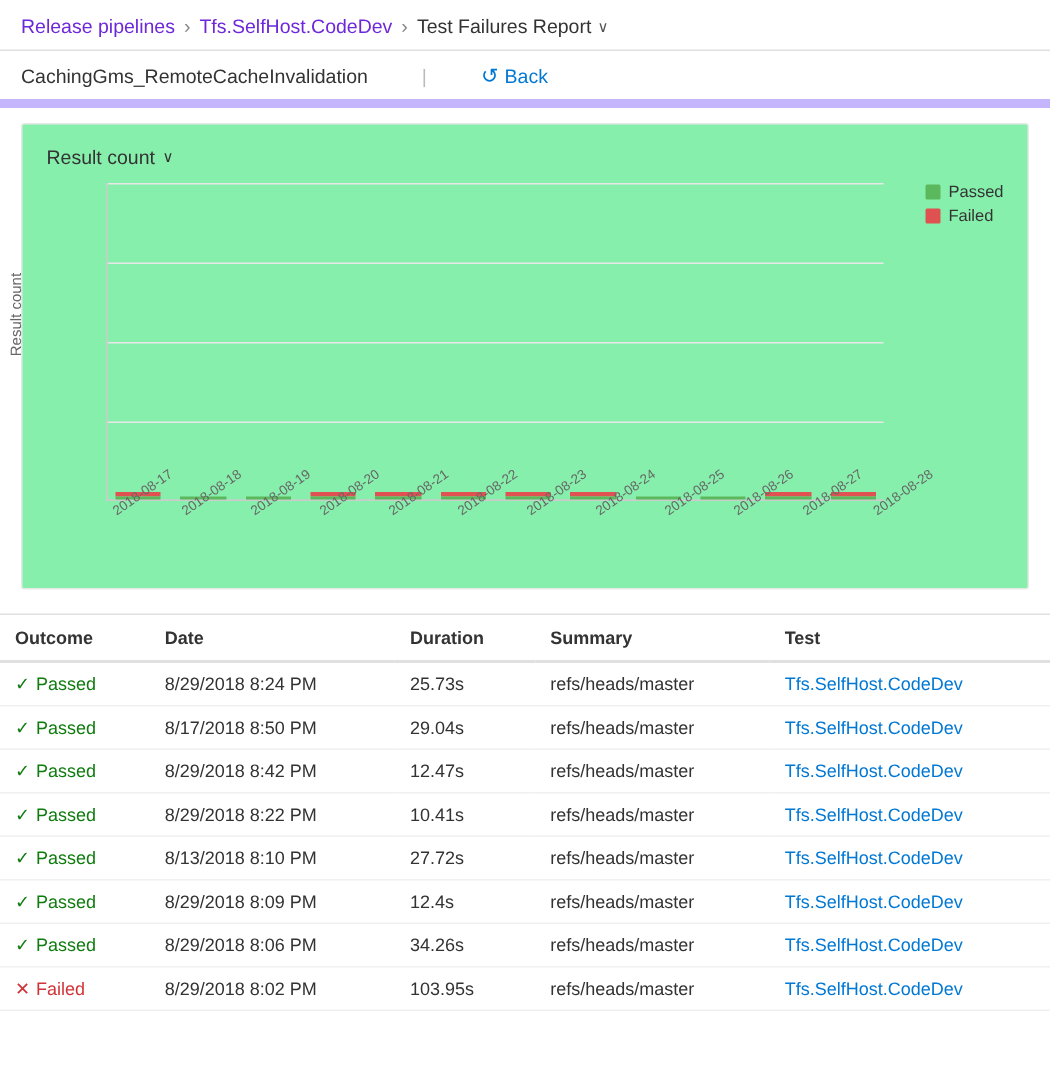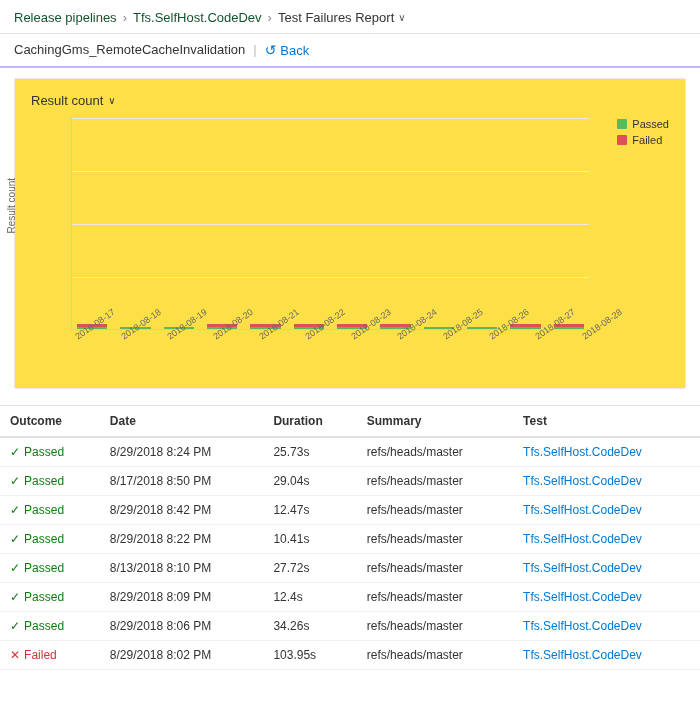--- a/index.html
+++ b/index.html
@@ -1,34 +1,34 @@
 <!DOCTYPE html>
 <html><head>
   <meta charset="utf-8">
   <style>
     * { box-sizing: border-box; margin: 0; padding: 0; }
     body { font-family: 'Segoe UI', Arial, sans-serif; font-size: 13px; background: #fff; color: #333; width: 700px; min-height: 716px; }
 
     .header { display: flex; align-items: center; padding: 10px 14px 8px; border-bottom: 1px solid #e0e0e0; font-size: 13px; color: #555; }
-    .header .breadcrumb-link { color: #14532d; cursor: pointer; }
+    .header .breadcrumb-link { color: #6d28d9; cursor: pointer; }
     .header .breadcrumb-sep { margin: 0 6px; color: #888; }
     .header .breadcrumb-current { color: #333; font-weight: 500; }
     .header .chevron-icon { margin-left: 4px; font-size: 10px; color: #555; cursor: pointer; }
 
-    .sub-header { display: flex; align-items: flex-start; padding: 8px 14px; border-bottom: 2px solid #c4b5fd; font-size: 13px; }
+    .sub-header { display: flex; align-items: flex-end; padding: 8px 14px; border-bottom: 6px solid #c4b5fd; font-size: 13px; gap: 28px; }
     .sub-header .pipeline-name { font-weight: 500; color: #333; }
     .sub-header .sep { margin: 0 8px; color: #bbb; }
     .sub-header .back-btn { display: flex; align-items: center; color: #0078d4; cursor: pointer; }
     .back-icon { margin-right: 4px; font-size: 14px; }
 
     .summary-section { padding: 10px 14px 6px; }
     .summary-header { display: flex; align-items: center; font-size: 14px; font-weight: 600; margin-bottom: 8px; cursor: pointer; }
     .summary-chevron { margin-left: 6px; font-size: 11px; }
 
-    .chart-container { background: #fde047; border: 1px solid #e8e8e8; border-radius: 2px; padding: 14px 16px 10px; margin: 0 0 10px; }
+    .chart-container { background: #86efac; border: 1px solid #e8e8e8; border-radius: 2px; padding: 14px 16px 10px; margin: 0 0 10px; }
     .chart-title { display: flex; align-items: center; font-size: 13px; font-weight: 500; margin-bottom: 10px; cursor: pointer; }
     .chart-title .dropdown-icon { margin-left: 5px; font-size: 10px; }
 
     .chart-area { position: relative; height: 260px; }
     .chart-legend { position: absolute; top: 0; right: 0; display: flex; flex-direction: column; gap: 4px; font-size: 11px; }
     .legend-item { display: flex; align-items: center; gap: 5px; }
     .legend-dot { width: 10px; height: 10px; border-radius: 1px; }
 
     .table-section { border-top: 1px solid #e0e0e0; }
     .table { width: 100%; border-collapse: collapse; }

